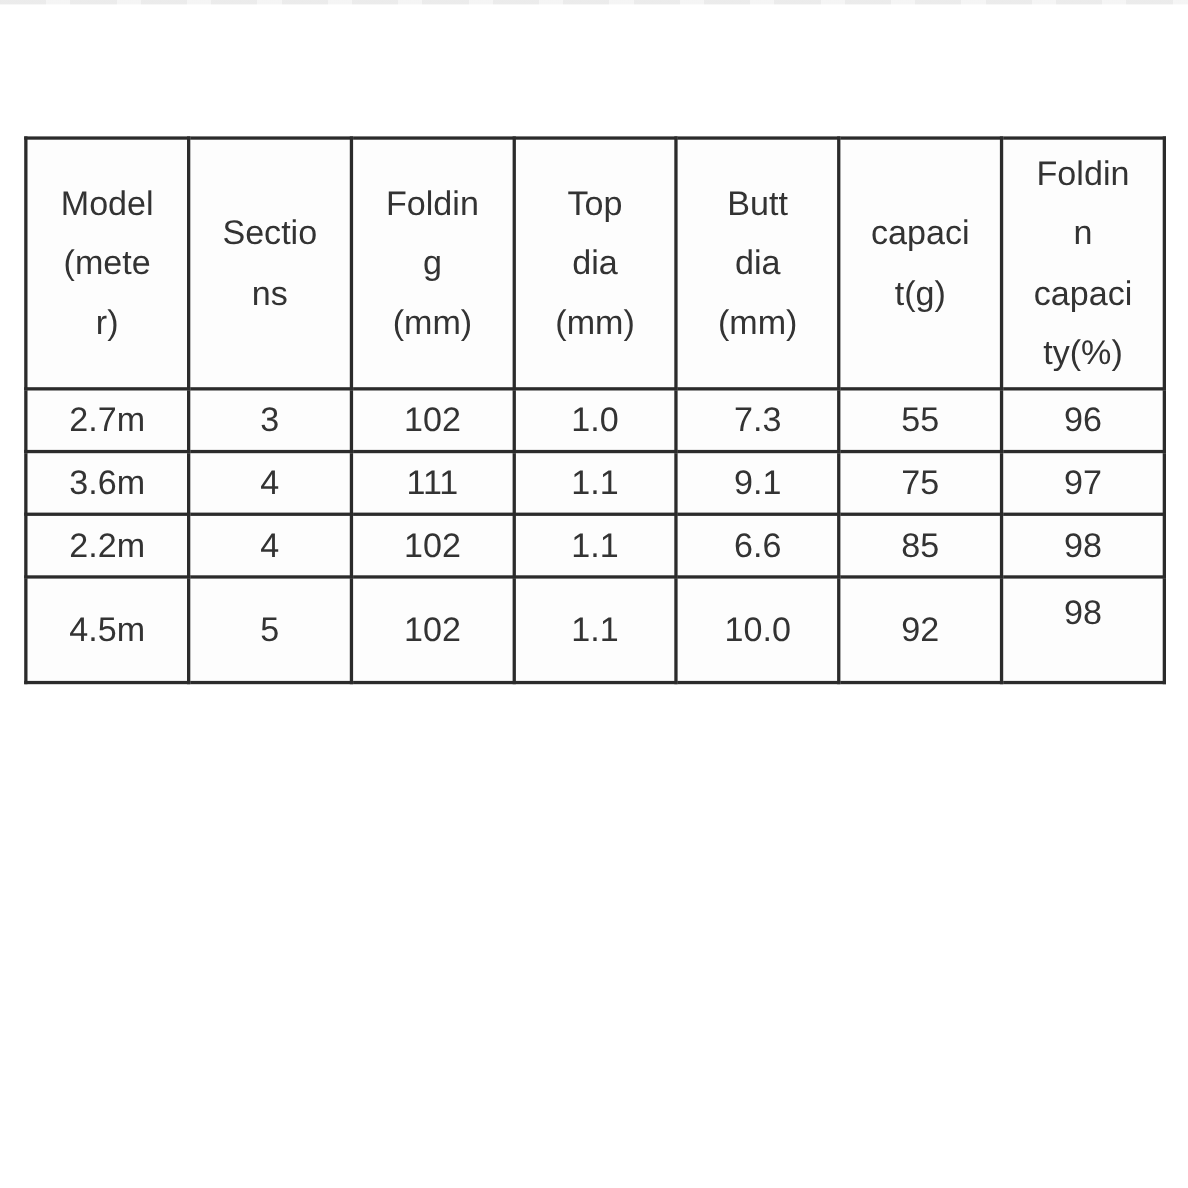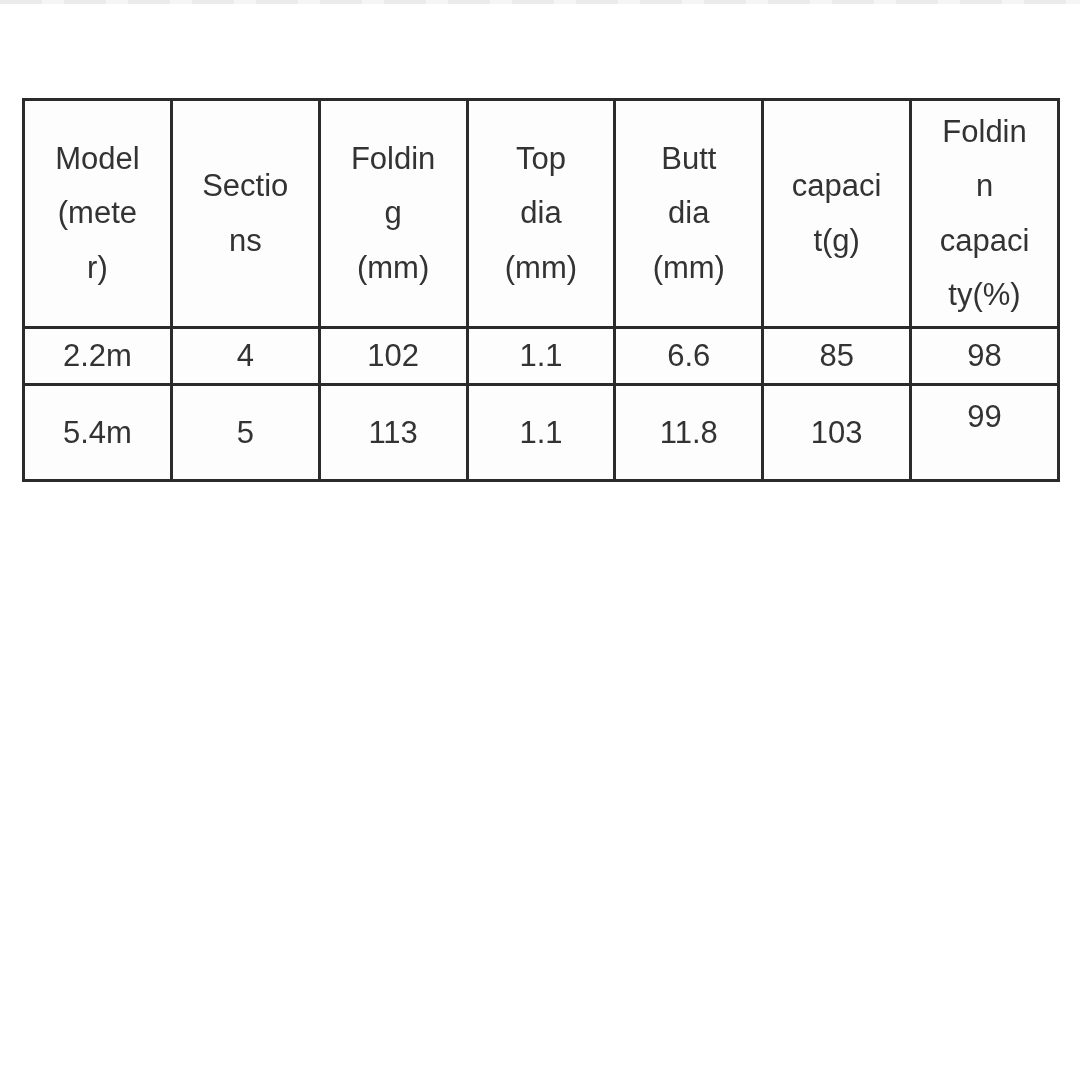--- a/index.html
+++ b/index.html
@@ -24,21 +24,21 @@
     width: 1080px;
     height: 4px;
     background: repeating-linear-gradient(90deg,
       #e8e8e8 0px, #e8e8e8 42px,
       #f3f3f3 42px, #f3f3f3 64px);
     opacity: 0.85;
   }
   table.spec-table {
     position: absolute;
     left: 22px;
-    top: 98px;
+    top: 124px;
     width: 1038px;
     border-collapse: collapse;
     table-layout: fixed;
     background: #fdfdfd;
   }
   .spec-table th,
   .spec-table td {
     border: 3px solid #2b2b2b;
     color: #333333;
     text-align: center;
@@ -96,32 +96,50 @@
           <th>capaci
 t(g)</th>
           <th>Foldin
 n
 capaci
 ty(%)</th>
         </tr>
     </thead>
     <tbody>
         <tr>
+          <td>2.7m</td>
+          <td>3</td>
+          <td>102</td>
+          <td>1.0</td>
+          <td>7.3</td>
+          <td>55</td>
+          <td>96</td>
+        </tr>
+        <tr>
+          <td>3.6m</td>
+          <td>4</td>
+          <td>111</td>
+          <td>1.1</td>
+          <td>9.1</td>
+          <td>75</td>
+          <td>97</td>
+        </tr>
+        <tr>
           <td>2.2m</td>
           <td>4</td>
           <td>102</td>
           <td>1.1</td>
           <td>6.6</td>
           <td>85</td>
           <td>98</td>
         </tr>
         <tr>
-          <td>5.4m</td>
+          <td>4.5m</td>
           <td>5</td>
-          <td>113</td>
+          <td>102</td>
           <td>1.1</td>
-          <td>11.8</td>
-          <td>103</td>
-          <td>99</td>
+          <td>10.0</td>
+          <td>92</td>
+          <td>98</td>
         </tr>
       </tbody>
   </table>
 </div>
 
 </body></html>

